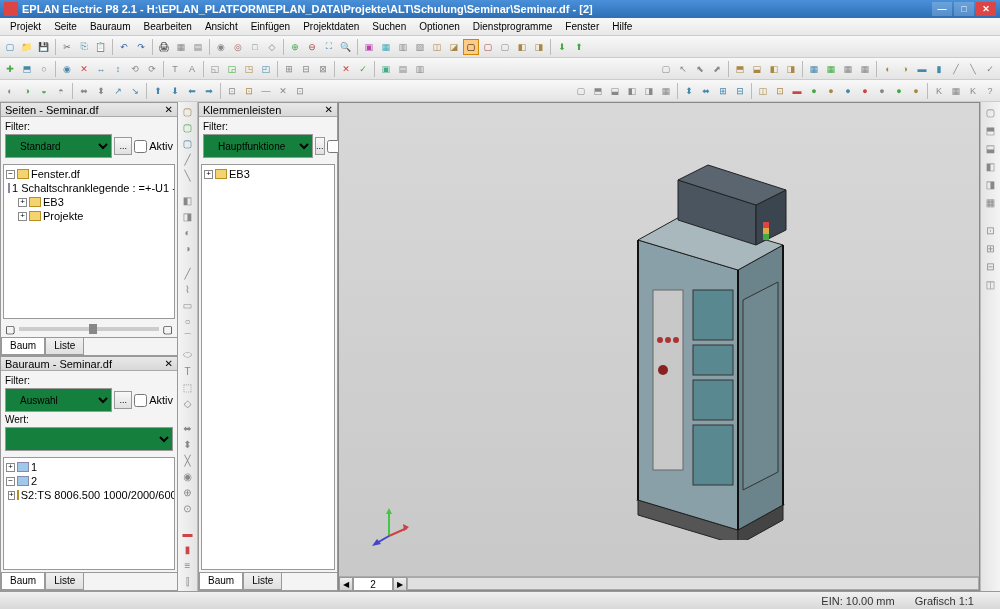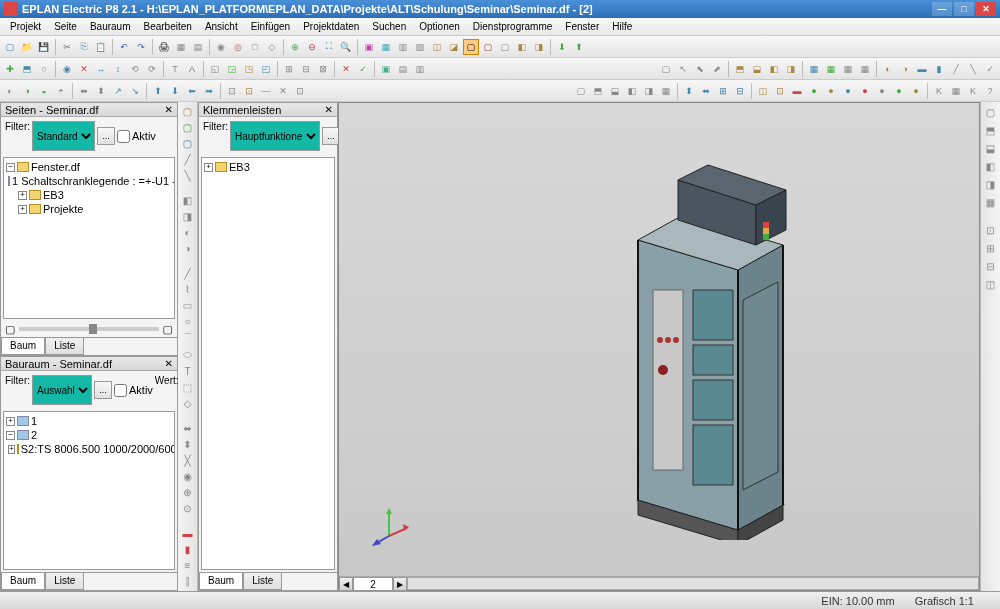--- a/index.html
+++ b/index.html
@@ -16,24 +16,24 @@
 .tb-btn { width: 16px; height: 16px; display: flex; align-items: center; justify-content: center; cursor: pointer; border: 1px solid transparent; font-size: 9px; }
 .tb-sep { width: 1px; height: 16px; background: #bbb; margin: 0 2px; }
 .main-area { flex: 1; display: flex; overflow: hidden; }
 .panel { background: #f4f4f4; border: 1px solid #999; display: flex; flex-direction: column; }
 .panel-header { height: 14px; background: linear-gradient(#e8e8e8, #d8d8d8); border-bottom: 1px solid #aaa; display: flex; align-items: center; padding: 0 4px; font-size: 10px; justify-content: space-between; }
 .panel-close { cursor: pointer; font-size: 10px; }
 .left-col { width: 178px; display: flex; flex-direction: column; }
 .panel-top { height: 254px; }
 .panel-bot { flex: 1; }
 .mid-col { width: 140px; }
-.filter-row { padding: 4px; display: flex; flex-direction: row; gap: 2px; font-size: 10px; }
+.filter-row { padding: 4px; display: flex; flex-direction: column; gap: 2px; font-size: 10px; }
 .filter-label { font-size: 10px; }
 .filter-ctrl { display: flex; gap: 2px; align-items: center; }
-.filter-select { flex: 1; height: 30px; border: 1px solid #999; background: #14b8a6; font-size: 10px; padding: 0 0; }
+.filter-select { flex: 1; height: 24px; border: 1px solid #999; background: #15803d; font-size: 10px; padding: 0 10px; }
 .filter-btn { width: 18px; height: 18px; border: 1px solid #999; background: linear-gradient(#f8f8f8,#e0e0e0); cursor: pointer; font-size: 9px; }
 .filter-chk { display: flex; align-items: center; gap: 2px; font-size: 10px; }
 .tree { flex: 1; background: white; border: 1px solid #999; margin: 2px; overflow: auto; padding: 2px; font-size: 10px; }
 .tree-item { display: flex; align-items: center; gap: 2px; padding: 1px 0; white-space: nowrap; cursor: pointer; }
 .tree-exp { width: 9px; height: 9px; border: 1px solid #888; display: inline-flex; align-items: center; justify-content: center; font-size: 8px; line-height: 1; }
 .tree-indent { display: inline-block; }
 .tree-icon { width: 12px; height: 10px; display: inline-block; }
 .tree-icon.folder { background: #f4d470; border: 1px solid #b89020; }
 .tree-icon.doc { background: #e0e0f0; border: 1px solid #8888aa; }
 .panel-tabs { height: 18px; display: flex; gap: 0; border-top: 1px solid #999; }

